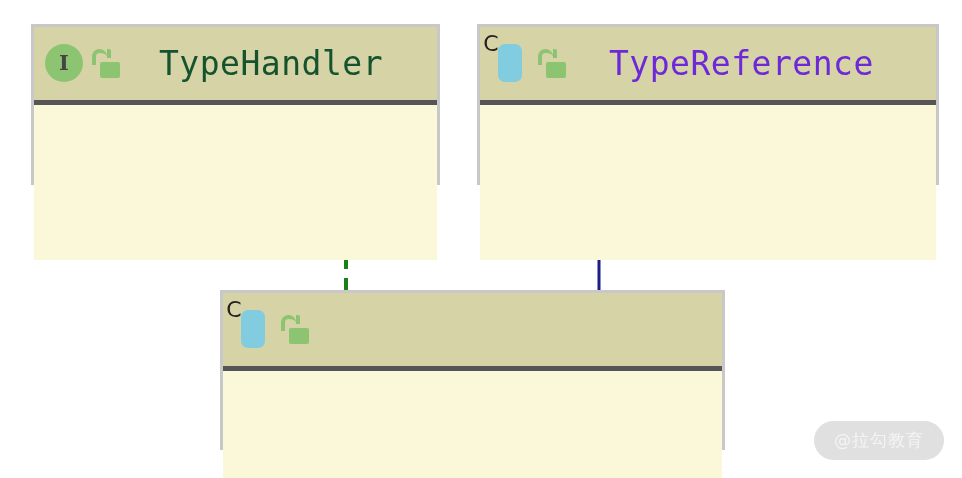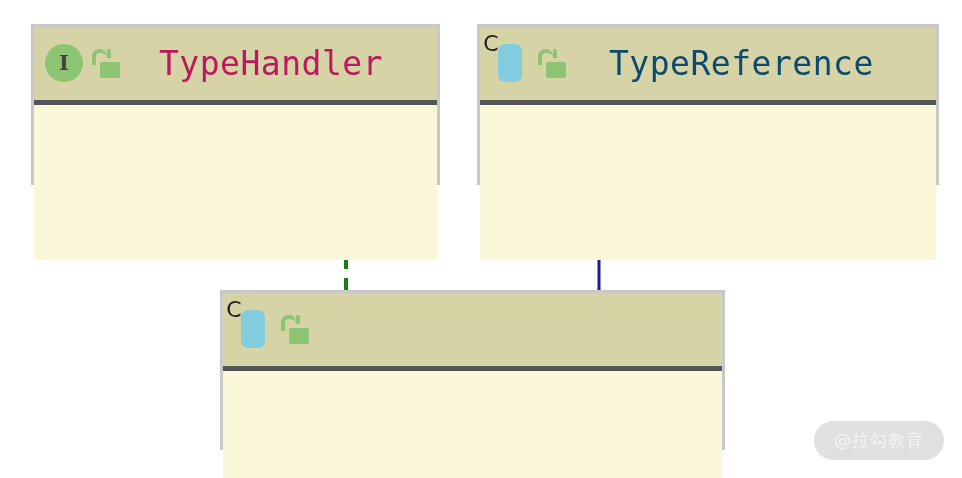--- a/index.html
+++ b/index.html
@@ -41,22 +41,22 @@
     background: #fbf8da;
     height: 100%;
   }
   .uml-title {
     font-family: "DejaVu Sans Mono", "Liberation Mono", monospace;
     font-size: 33px;
     letter-spacing: 0.5px;
     white-space: nowrap;
     line-height: 1;
   }
-  .title-blue  { color: #be185d; }
-  .title-black { color: #0c4a6e; }
+  .title-blue  { color: #14532d; }
+  .title-black { color: #6d28d9; }
 
   
   .stereo-icon {
     position: relative;
     width: 40px;
     height: 40px;
     flex: 0 0 40px;
     margin-right: 6px;
   }
   

